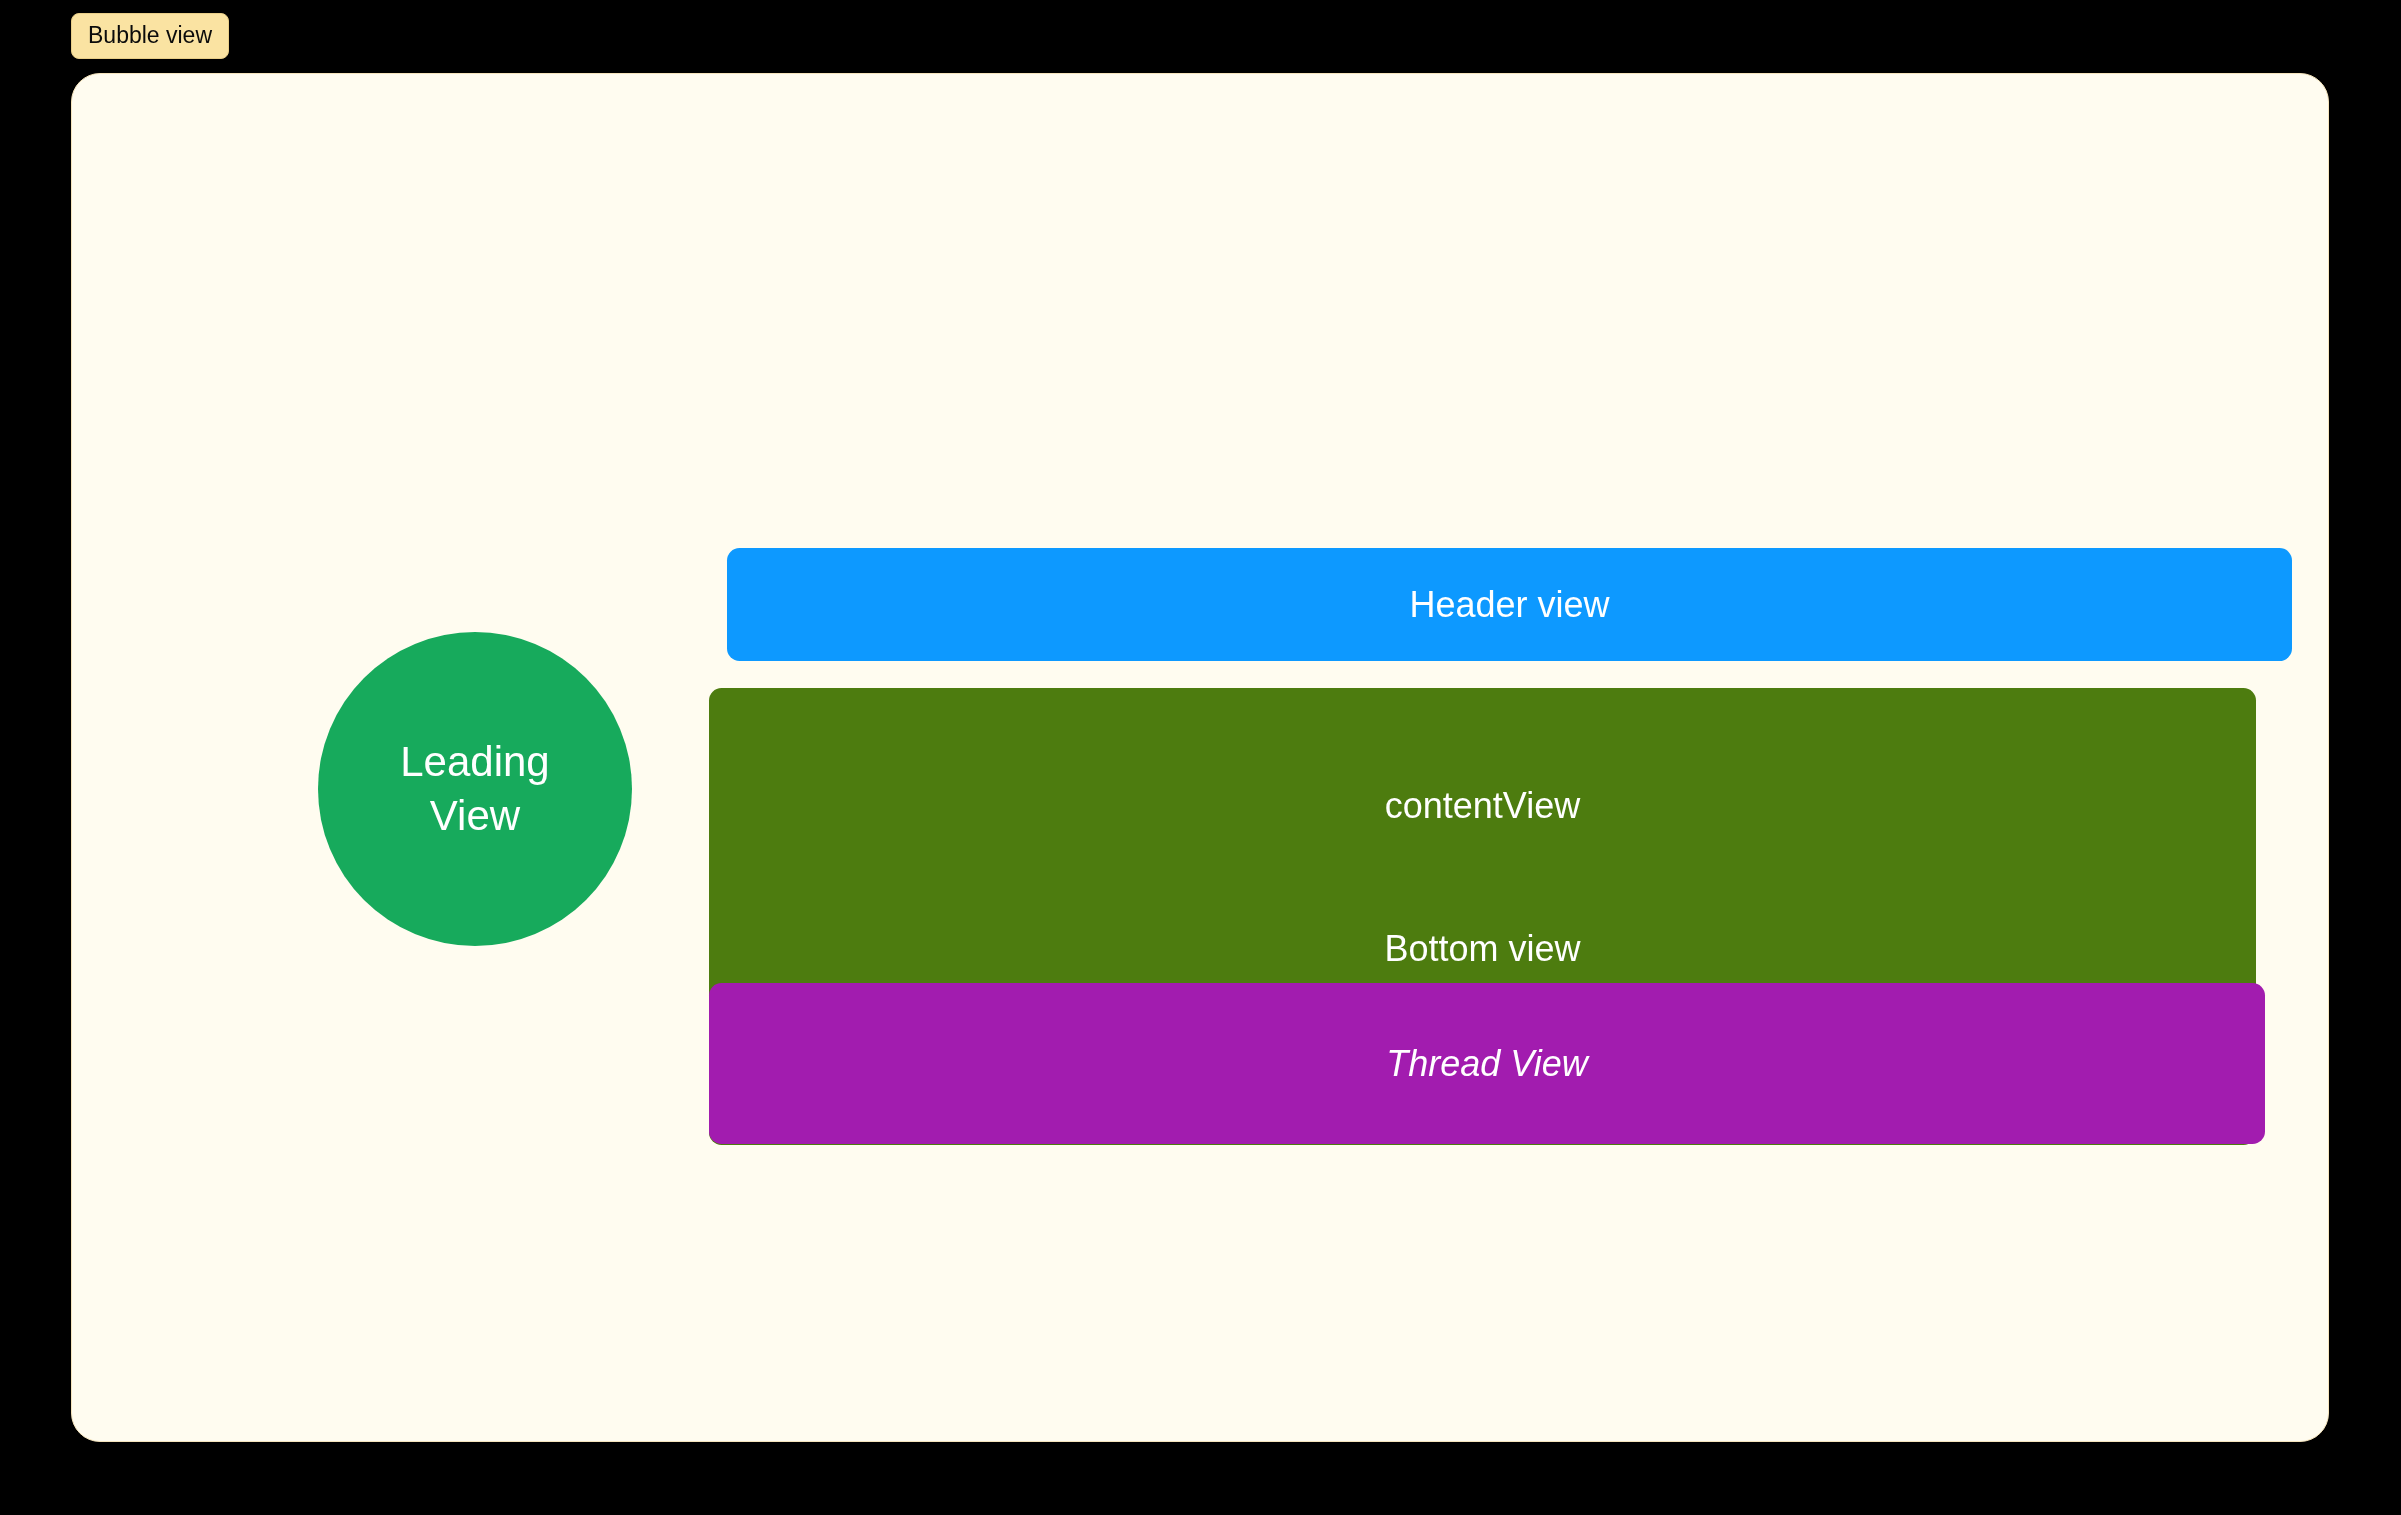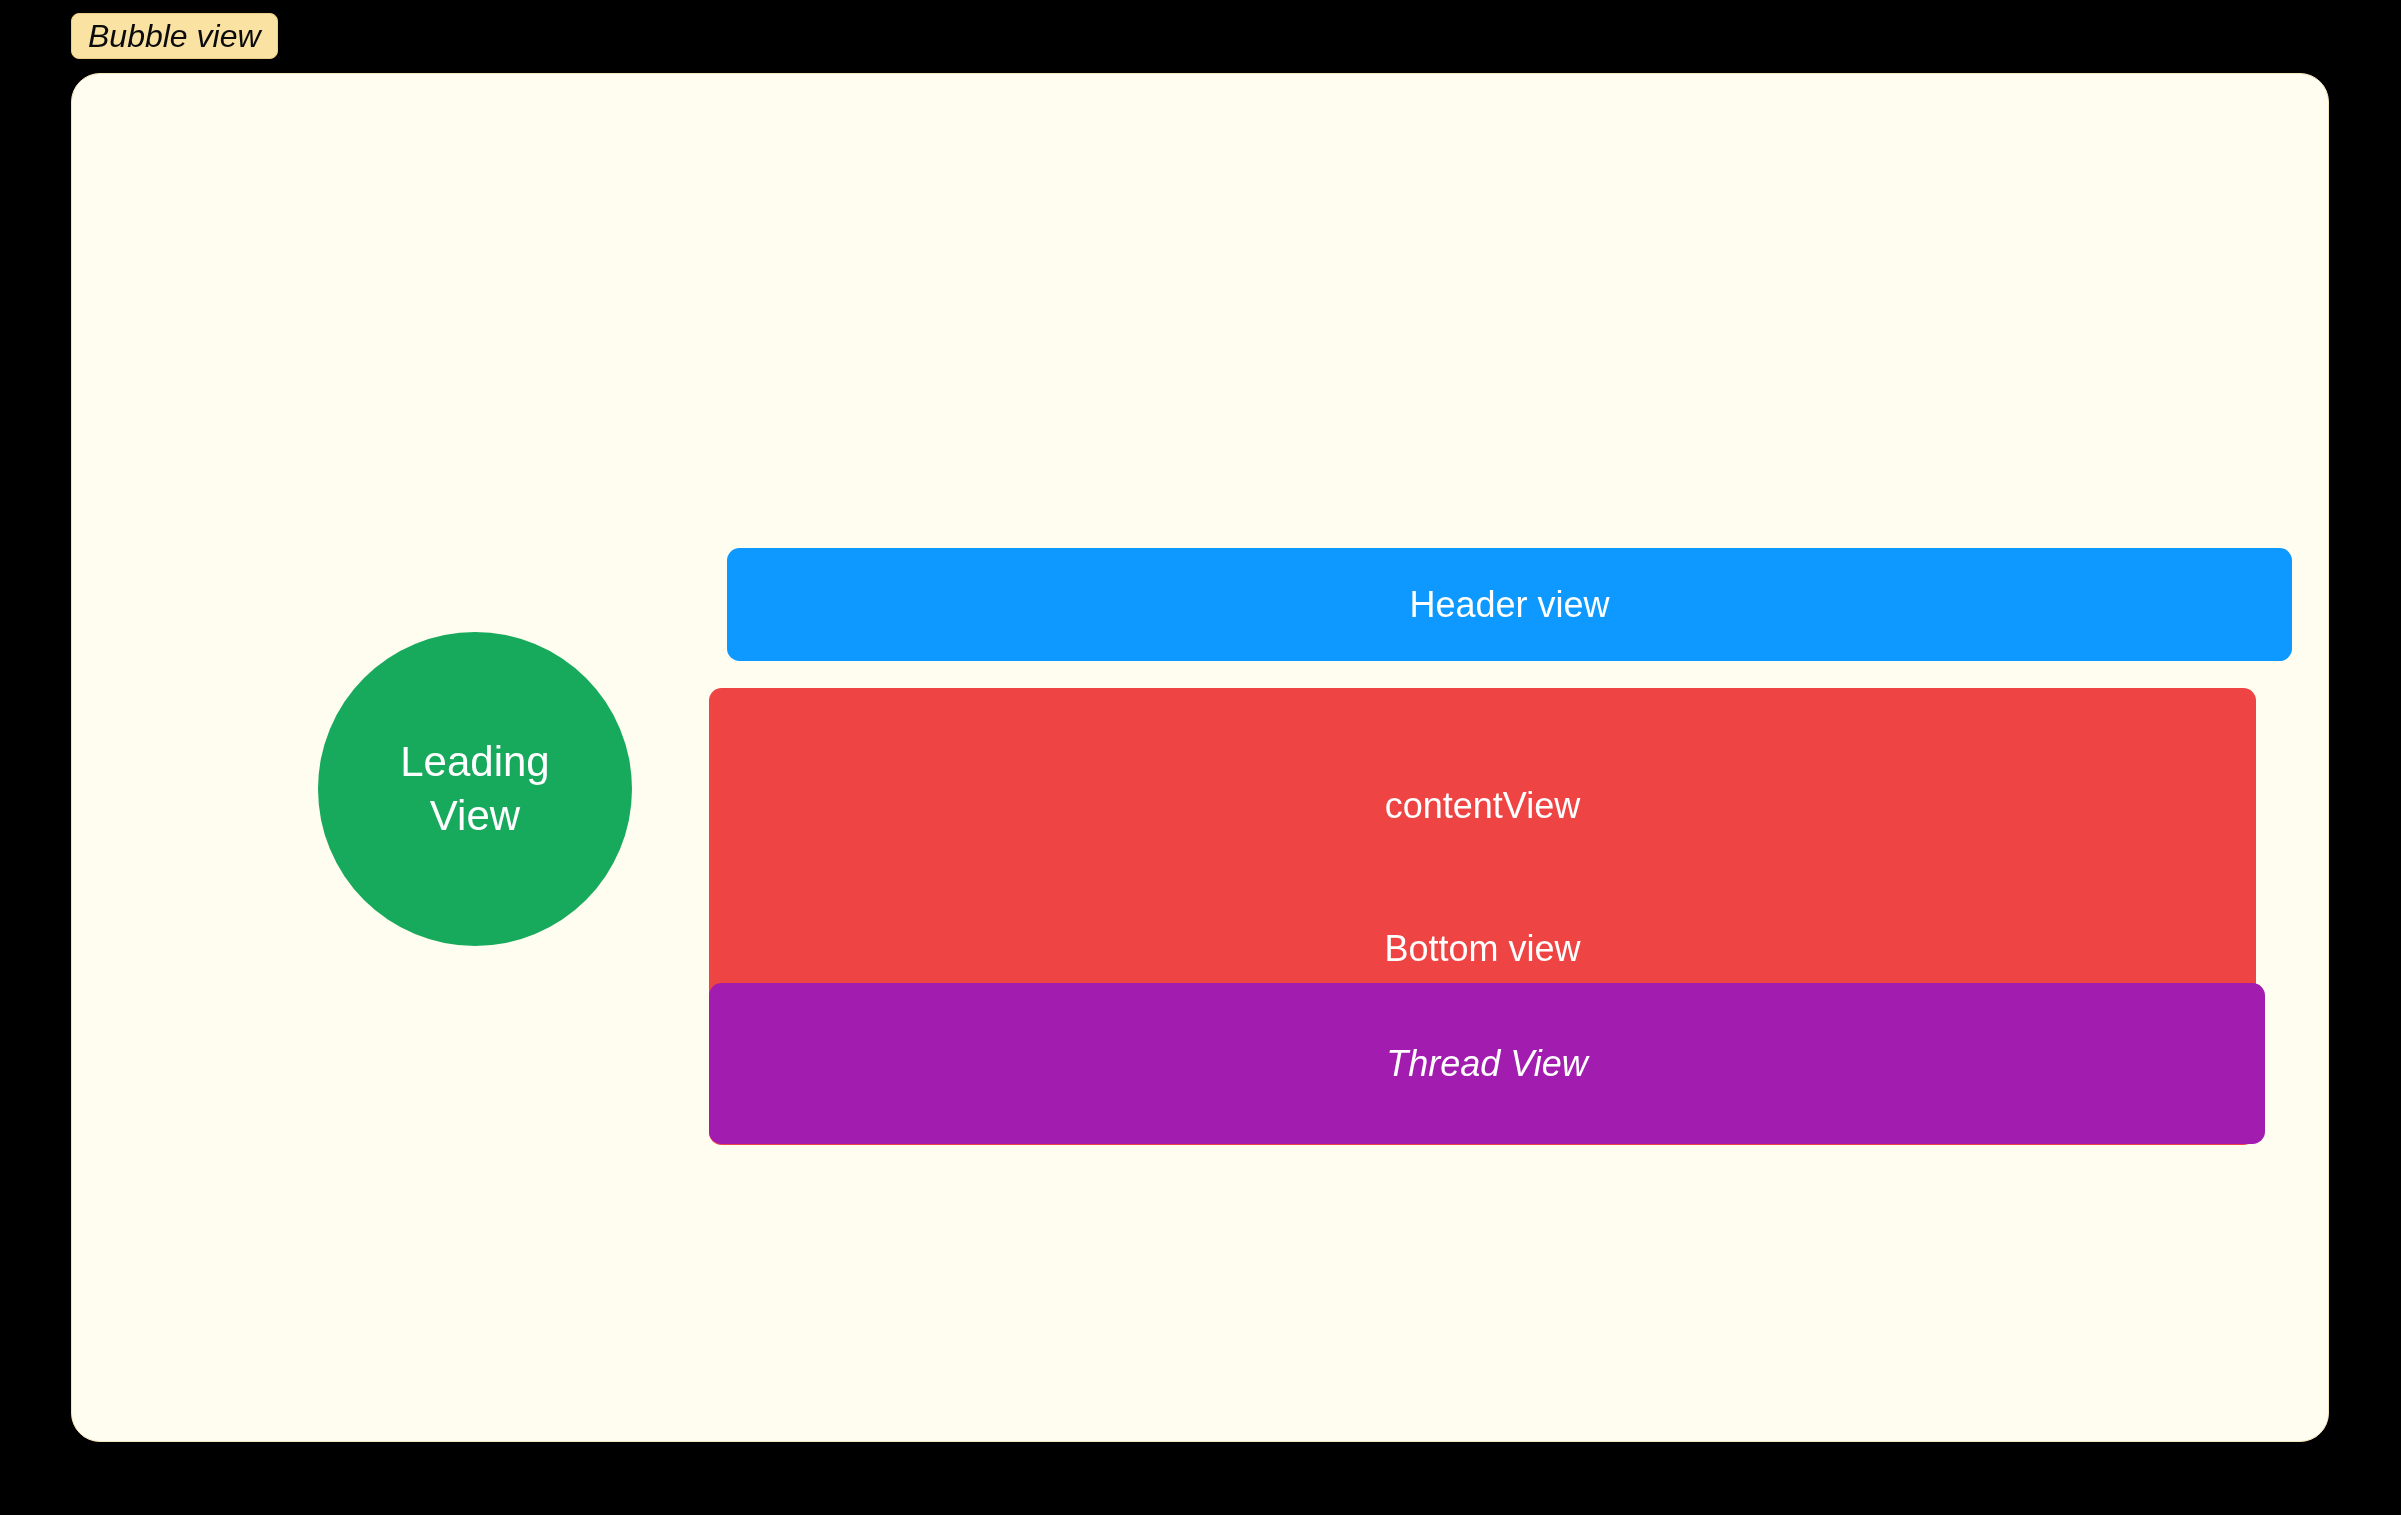--- a/index.html
+++ b/index.html
@@ -22,25 +22,24 @@
     left: 71px;
     top: 12.5px;
     height: 46px;
     padding: 0 16px;
     display: flex;
     align-items: center;
     background: #FAE3A2;
     border: 0.9px solid #E8CE88;
     border-radius: 8px;
     color: #0B0B0B;
-    font-size: 32px;
+    font-size: 23px;
     line-height: 1;
     white-space: nowrap;
     z-index: 5;
-    font-style: italic;
   }
 
   
   #bubble-card {
     position: absolute;
     left: 71px;
     top: 73px;
     width: 2258px;
     height: 1369px;
     background: #FFFCF0;
@@ -86,21 +85,21 @@
     height: 113px;
     background: #0D99FF;
     border-radius: 12.5px;
   }
 
   #content-view {
     left: 637px;
     top: 614px;
     width: 1547px;
     height: 457px;
-    background: #ef4444;
+    background: #4d7c0f;
     border-radius: 12.5px;
     display: block;
   }
 
   #content-view .content-label {
     position: absolute;
     left: 0;
     width: 100%;
     text-align: center;
     color: #FFFFFF;

